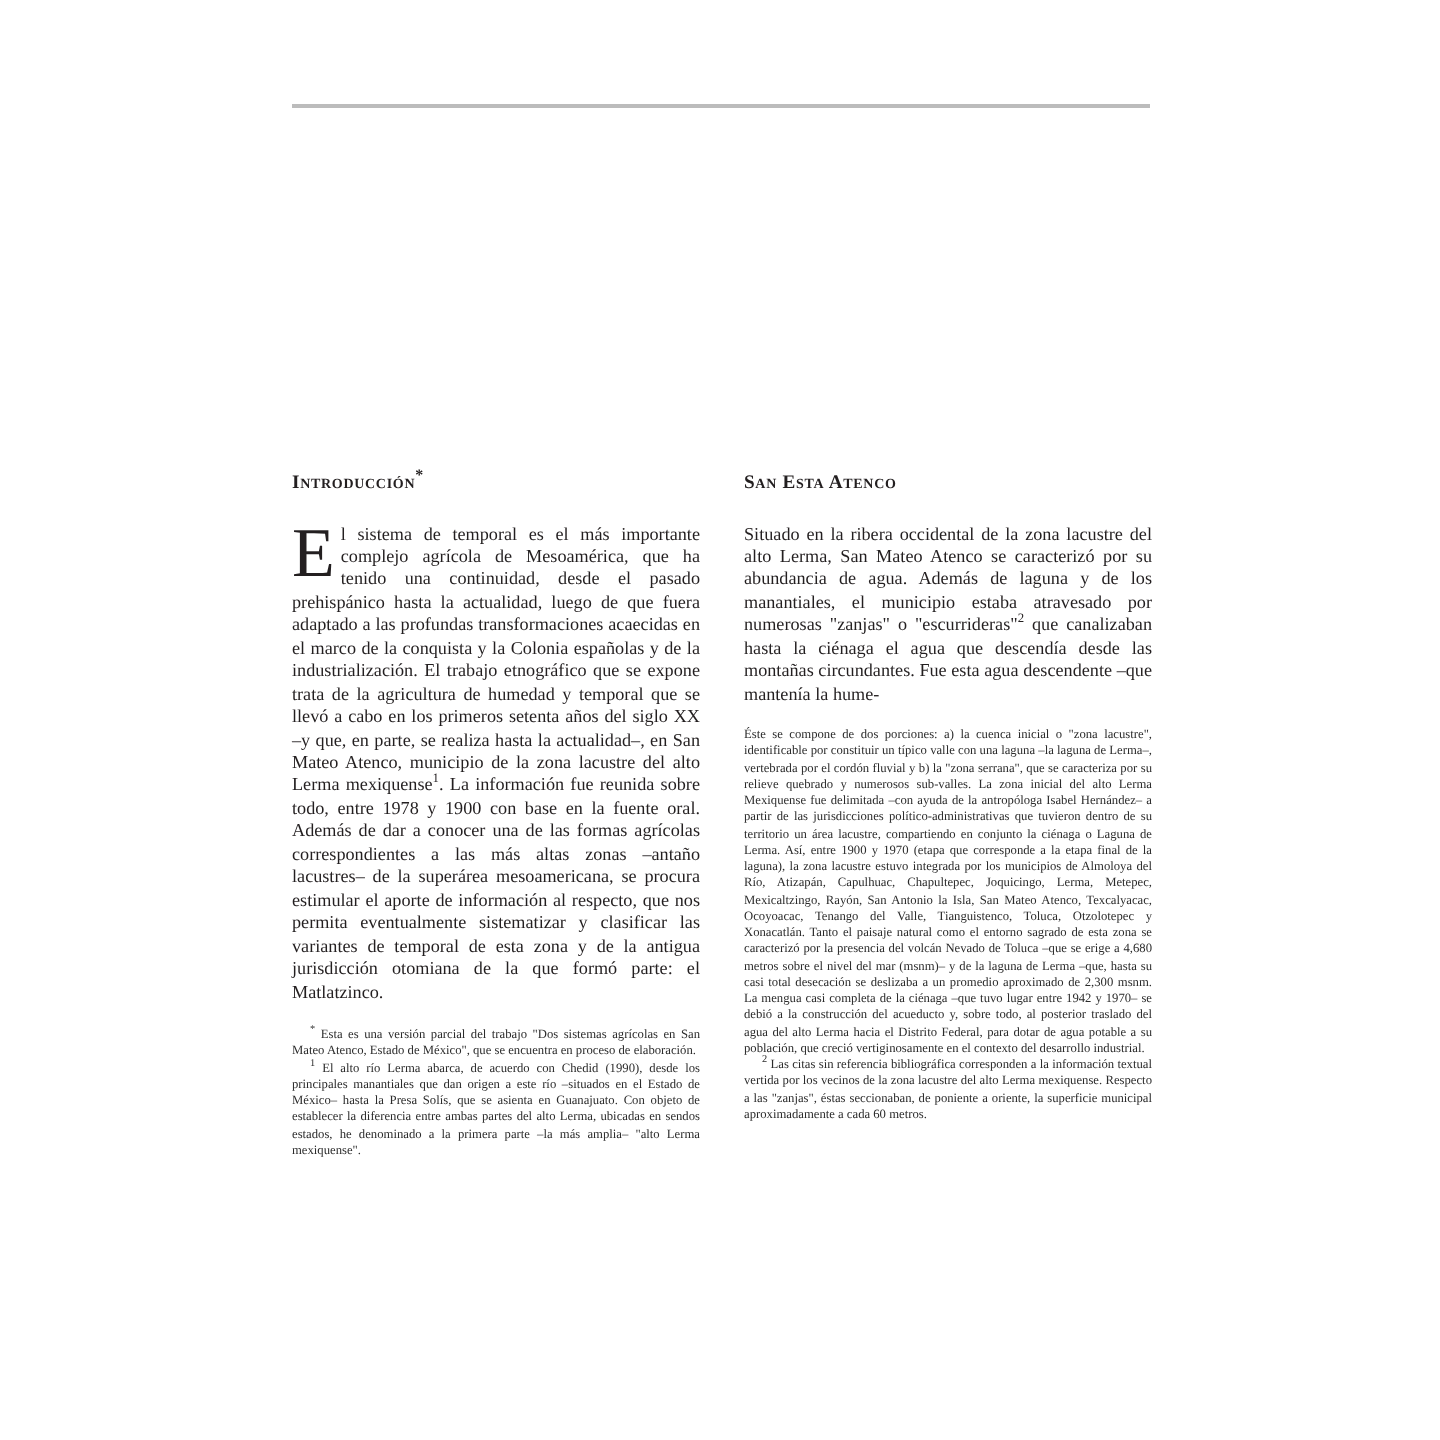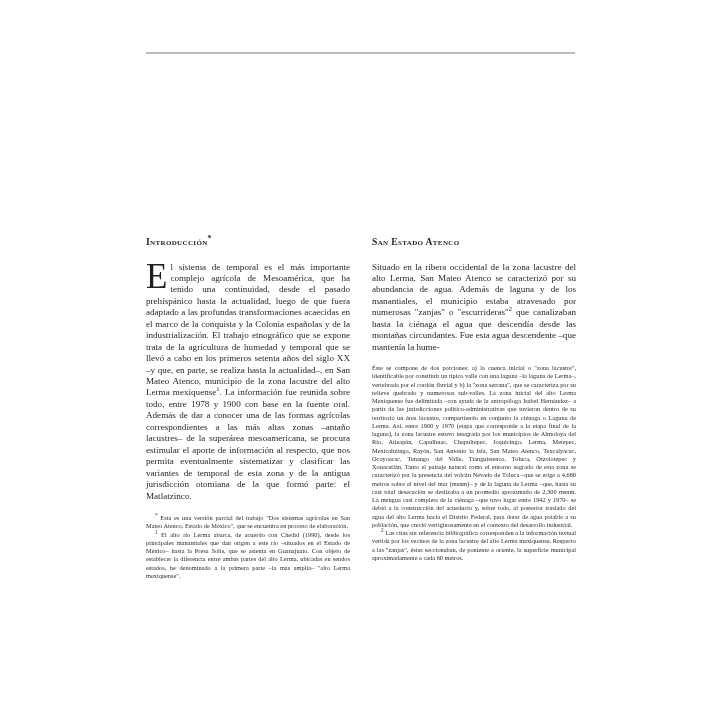--- a/index.html
+++ b/index.html
@@ -129,21 +129,21 @@
 
       <div class="footnotes">
         <p class="fn"><span class="fn-marker">*</span> <span>Esta es una versión parcial del trabajo "Dos sistemas agrícolas en San Mateo Atenco, Estado de México", que se encuentra en proceso de elaboración.</span></p>
         <p class="fn"><span class="fn-marker">1</span> <span>El alto río Lerma abarca, de acuerdo con Chedid (1990), desde los principales manantiales que dan origen a este río –situados en el Estado de México– hasta la Presa Solís, que se asienta en Guanajuato. Con objeto de establecer la diferencia entre ambas partes del alto Lerma, ubicadas en sendos estados, he denominado a la primera parte –la más amplia– "alto Lerma mexiquense".</span></p>
       </div>
 
     </div>
 
     <div class="col right-col">
 
-      <h2 class="section-heading"><span>San Estado Atenco</span></h2>
+      <h2 class="section-heading"><span>San Esta Atenco</span></h2>
 
       <p class="body-par"><span>Situado en la ribera occidental de la zona lacustre del alto Lerma, San Mateo Atenco se caracterizó por su abundancia de agua. Además de laguna y de los manantiales, el municipio estaba atravesado por numerosas "zanjas" o "escurrideras"</span><sup>2</sup><span> que canalizaban hasta la ciénaga el agua que descendía desde las montañas circundantes. Fue esta agua descendente –que mantenía la hume-</span></p>
 
       <div class="footnotes">
         <p class="fn no-indent"><span>Éste se compone de dos porciones: a) la cuenca inicial o "zona lacustre", identificable por constituir un típico valle con una laguna –la laguna de Lerma–, vertebrada por el cordón fluvial y b) la "zona serrana", que se caracteriza por su relieve quebrado y numerosos sub-valles. La zona inicial del alto Lerma Mexiquense fue delimitada –con ayuda de la antropóloga Isabel Hernández– a partir de las jurisdicciones político-administrativas que tuvieron dentro de su territorio un área lacustre, compartiendo en conjunto la ciénaga o Laguna de Lerma. Así, entre 1900 y 1970 (etapa que corresponde a la etapa final de la laguna), la zona lacustre estuvo integrada por los municipios de Almoloya del Río, Atizapán, Capulhuac, Chapultepec, Joquicingo, Lerma, Metepec, Mexicaltzingo, Rayón, San Antonio la Isla, San Mateo Atenco, Texcalyacac, Ocoyoacac, Tenango del Valle, Tianguistenco, Toluca, Otzolotepec y Xonacatlán. Tanto el paisaje natural como el entorno sagrado de esta zona se caracterizó por la presencia del volcán Nevado de Toluca –que se erige a 4,680 metros sobre el nivel del mar (msnm)– y de la laguna de Lerma –que, hasta su casi total desecación se deslizaba a un promedio aproximado de 2,300 msnm. La mengua casi completa de la ciénaga –que tuvo lugar entre 1942 y 1970– se debió a la construcción del acueducto y, sobre todo, al posterior traslado del agua del alto Lerma hacia el Distrito Federal, para dotar de agua potable a su población, que creció vertiginosamente en el contexto del desarrollo industrial.</span></p>
         <p class="fn"><span class="fn-marker">2</span> <span>Las citas sin referencia bibliográfica corresponden a la información textual vertida por los vecinos de la zona lacustre del alto Lerma mexiquense. Respecto a las "zanjas", éstas seccionaban, de poniente a oriente, la superficie municipal aproximadamente a cada 60 metros.</span></p>
       </div>
 
     </div>
 

